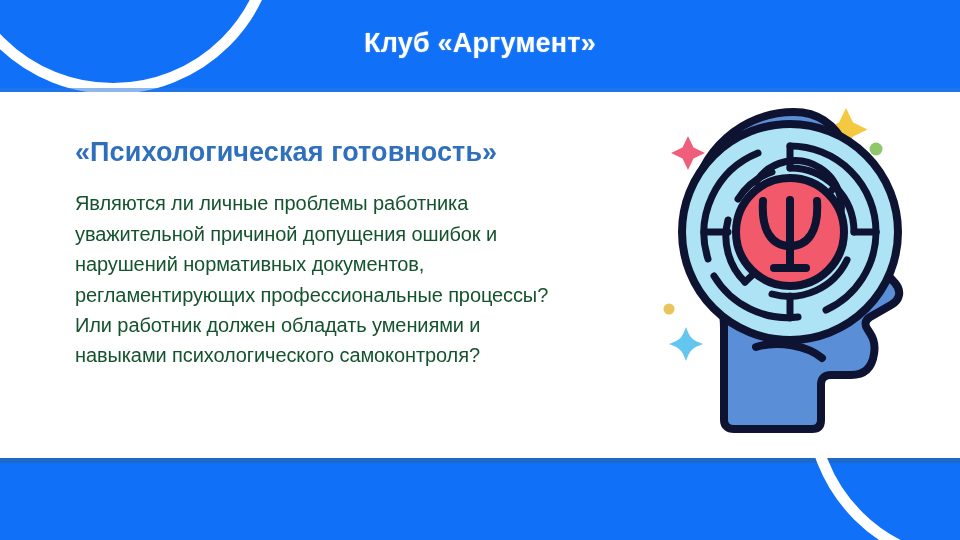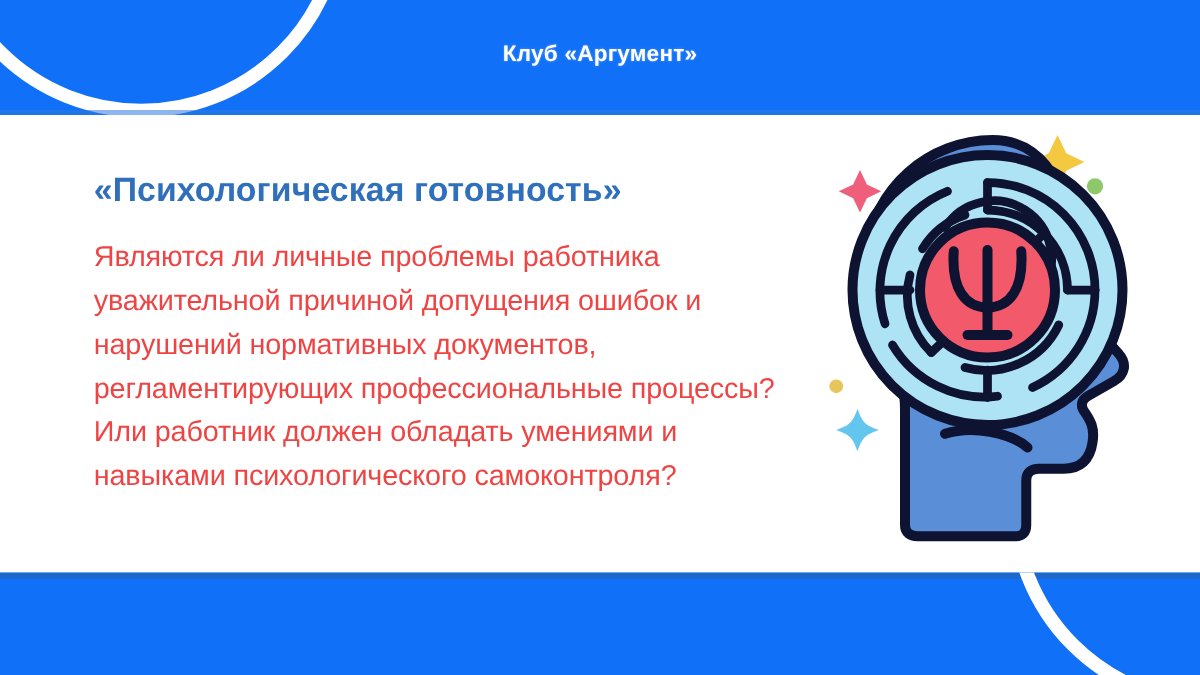--- a/index.html
+++ b/index.html
@@ -52,21 +52,21 @@
   .header-title {
     position: absolute;
     left: 0;
     top: 0;
     width: 960px;
     height: 92px;
     display: flex;
     align-items: center;
     justify-content: center;
     color: #ffffff;
-    font-size: 18px;
+    font-size: 27px;
     font-weight: bold;
     letter-spacing: .2px;
     text-shadow: 0 0 2px rgba(255,255,255,.35);
     padding-bottom: 6px;
     box-sizing: border-box;
   }
 
   
   .footer-band {
     position: absolute;
@@ -106,22 +106,22 @@
   }
   .headline {
     color: #2f6fbc;
     font-size: 27px;
     font-weight: bold;
     line-height: 1.2;
     margin: 18px 0 20px 0;
     letter-spacing: .1px;
   }
   .bodytext {
-    color: #ef4444;
-    font-size: 23px;
+    color: #14532d;
+    font-size: 20px;
     line-height: 1.52;
     margin: 0;
     white-space: pre-line;
     letter-spacing: -.1px;
   }
 
   
   .illustration {
     position: absolute;
     left: 648px;

